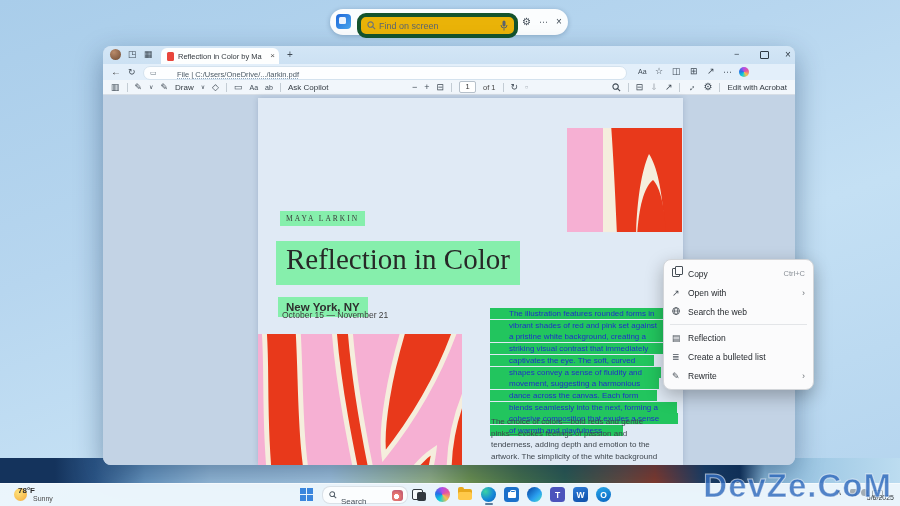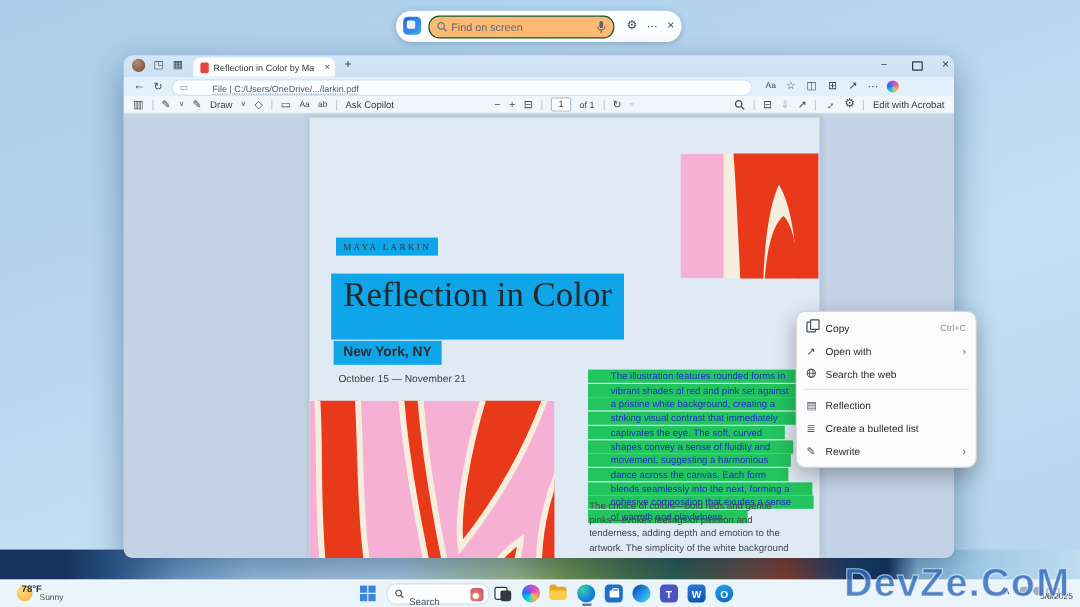--- a/index.html
+++ b/index.html
@@ -8,21 +8,21 @@
     background:linear-gradient(160deg,#a9cdea 0%,#b7d6ef 35%,#c4e0f4 60%,#b4d4ee 100%);}
   .abs{position:absolute;}
   .ic{font-size:9px;color:#3e4954;line-height:1;display:inline-block;}
   .rot45{transform:rotate(-45deg);}
   
   #ovpill{left:330px;top:9px;width:238px;height:26px;background:#fbfdfe;border-radius:14px;
     box-shadow:0 1px 5px rgba(0,40,80,.25);}
   #ovpill .appic{left:6px;top:5px;width:15px;height:15px;border-radius:4px;
     background:linear-gradient(135deg,#1e66d8,#4aa8ee);}
   #ovpill .appic i{position:absolute;left:3px;top:3px;width:7px;height:7px;background:#fff;border-radius:1.5px;opacity:.9;}
-  #ovpill .inp{left:27px;top:4px;width:153px;height:17px;border:1px solid #14532d;border-radius:9px;background:#fdba74;}
+  #ovpill .inp{left:27px;top:4px;width:153px;height:17px;border:4px solid #14532d;border-radius:9px;background:#eab308;}
   #ovpill .inp span{position:absolute;left:18px;top:4px;font-size:9px;color:#5c6670;}
   
   #win{left:103px;top:46px;width:692px;height:419px;border-radius:8px;overflow:hidden;
     box-shadow:0 10px 28px rgba(10,40,80,.4);background:#c3d3e5;}
   #tabstrip{left:0;top:0;width:692px;height:18px;background:linear-gradient(#d3e6f6,#cce1f3);}
   #tab{left:58px;top:2px;width:118px;height:16px;background:#fdfefe;border-radius:6px 6px 0 0;}
   #tab .pdfic{position:absolute;left:6px;top:4px;width:7px;height:9px;background:#e8453c;border-radius:1.5px;}
   #tab .ttl{position:absolute;left:17px;top:4px;width:84px;font-size:7.5px;color:#33393f;white-space:nowrap;overflow:hidden;}
   #tab .x{position:absolute;right:4px;top:3px;font-size:8px;color:#555;}
   .winbtn{top:4px;font-size:9px;color:#2f3a44;}
@@ -37,23 +37,23 @@
     display:flex;align-items:center;justify-content:space-between;padding:0 8px;box-sizing:border-box;}
   .grp{display:flex;align-items:center;gap:7px;}
   .sep{width:1px;height:9px;background:#c3ccd4;}
   .lbl{font-size:8px;color:#323a42;}
   .dim{opacity:.4;}
   #pgbox{width:15px;height:10px;background:#fff;border:1px solid #b7c1cb;border-radius:2px;
     font-size:7.5px;color:#333;text-align:center;line-height:10px;}
   
   #content{left:0;top:49px;width:692px;height:370px;background:#c3d3e5;}
   #page{left:155px;top:3px;width:425px;height:367px;background:#e0eaf5;box-shadow:0 0 6px rgba(20,50,90,.18);}
-  .whitebox{display:inline-block;background:#0ea5e9;}
+  .whitebox{display:inline-block;background:#86efac;margin-top:13px;}
   #author{left:22px;top:100px;font-family:"Liberation Serif",serif;font-size:7.5px;letter-spacing:2px;color:#3a3a3a;padding:3px 6px;}
-  #dtitle{left:18px;top:130px;font-family:"Liberation Serif",serif;font-size:29px;color:#272727;padding:2px 10px 20px;}
+  #dtitle{left:18px;top:130px;font-family:"Liberation Serif",serif;font-size:29px;color:#272727;padding:2px 10px 9px;}
   #dloc{left:20px;top:186px;font-size:11.5px;font-weight:bold;color:#2e2e2e;padding:4px 8px;}
   #ddates{left:24px;top:212px;font-size:8.5px;color:#3c3c3c;}
   .para{position:absolute;width:171px;font-size:8px;line-height:11.7px;}
   #para1{left:232px;top:210px;color:#2030c8;}
   #para1 span{background:#22c55e;padding:1px 19px;box-decoration-break:clone;-webkit-box-decoration-break:clone;}
   #para2{left:233px;top:318px;color:#3f474f;}
   
   #ctxmenu{left:663px;top:259px;width:149px;background:#fbfbfc;border:1px solid #d2d5d9;border-radius:8px;
     box-shadow:0 6px 18px rgba(0,0,0,.28);padding:4px 0;z-index:20;}
   .mi{display:flex;align-items:center;height:19px;padding:0 8px;font-size:8.5px;color:#1f2328;}

